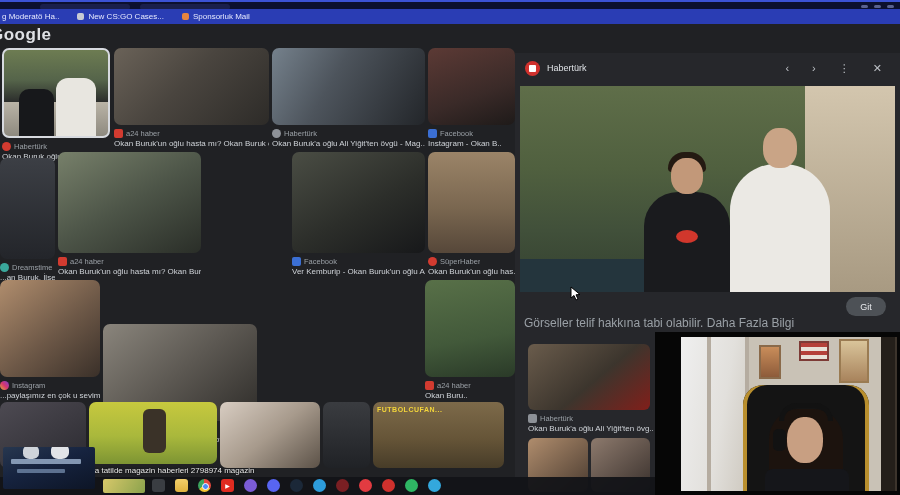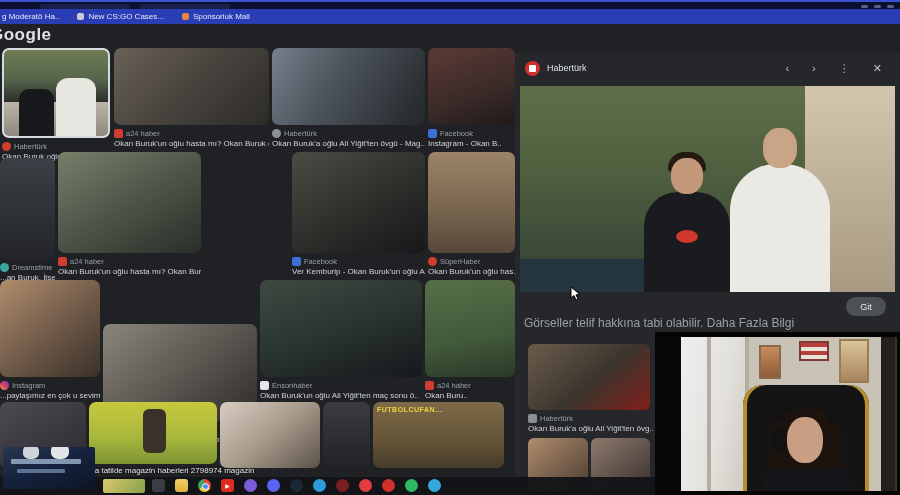--- a/index.html
+++ b/index.html
@@ -265,30 +265,20 @@
   <div class="tile" style="left:103px;top:280px;width:154px;margin-top:44px;">
     <div class="timg img-t11" style="height:97px;"></div>
     <div class="cap">
         <div class="srcrow">
           <span class="fav f-white fav-sq"></span>
           <span class="srctxt">Milliyet</span>
         </div>
     <div class="ctext">Okan Buruk: Baba oğul keyfi yaptık - Magazi..</div>
       </div>
   </div>
-  <div class="tile" style="left:260px;top:280px;width:162px;">
-    <div class="timg img-t12" style="height:97px;"></div>
-    <div class="cap">
-        <div class="srcrow">
-          <span class="fav f-white fav-sq"></span>
-          <span class="srctxt">Ensonhaber</span>
-        </div>
-    <div class="ctext">Okan Buruk'un oğlu Ali Yiğit'ten maç sonu ö..</div>
-      </div>
-  </div>
   <div class="tile" style="left:425px;top:280px;width:90px;">
     <div class="timg img-t13" style="height:97px;"></div>
     <div class="cap">
         <div class="srcrow">
           <span class="fav f-red fav-sq"></span>
           <span class="srctxt">a24 haber</span>
         </div>
     <div class="ctext">Okan Buru..</div>
       </div>
   </div>

